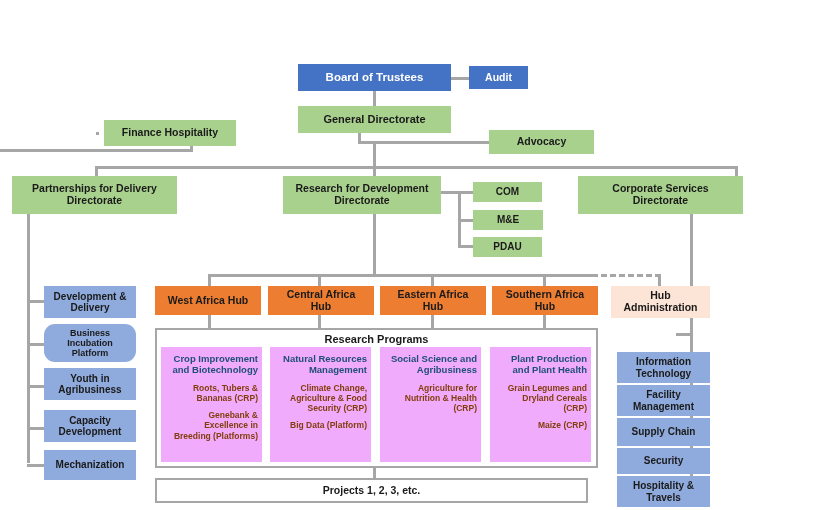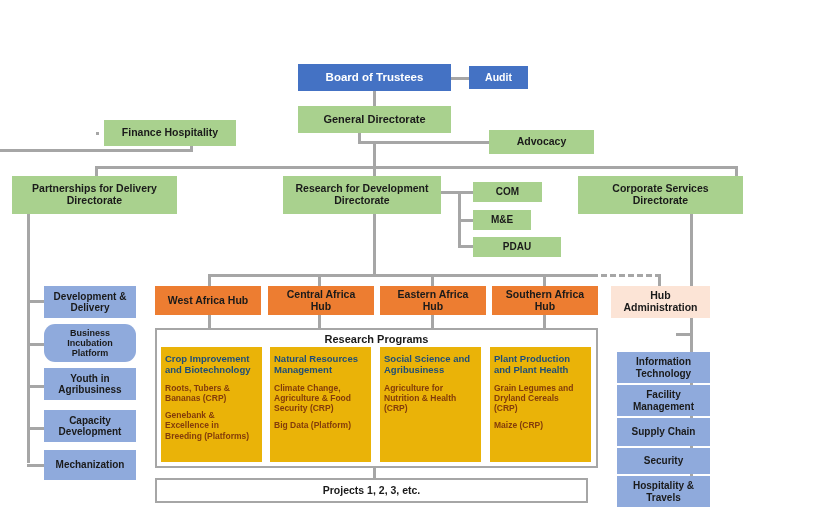--- a/index.html
+++ b/index.html
@@ -46,23 +46,23 @@
   .panel-title {
     position: absolute;
     text-align: center;
     font-weight: bold;
     color: #1a1a1a;
     z-index: 6;
   }
   .prog {
     position: absolute;
     box-sizing: border-box;
-    background: #eab308;
+    background: #f0abfc;
     z-index: 4;
-    text-align: left;
+    text-align: right;
     padding: 6px 4px 4px 4px;
     color: #1f3864;
   }
   .prog .ptitle {
     font-weight: bold;
     font-size: 9.5px;
     color: #1f4e79;
     line-height: 1.2;
     white-space: pre-line;
     display: block;
@@ -163,22 +163,22 @@
   <div class="box green" style="left:12px; top:176px; width:165px; height:38px; font-size:10.5px;">Partnerships for Delivery
 Directorate</div>
 
   <div class="box green" style="left:283px; top:176px; width:158px; height:38px; font-size:10.5px;">Research for Development
 Directorate</div>
 
   <div class="box green" style="left:578px; top:176px; width:165px; height:38px; font-size:10.5px;">Corporate Services
 Directorate</div>
 
   <div class="box green" style="left:473px; top:182px; width:69px; height:20px; font-size:10px;">COM</div>
-  <div class="box green" style="left:473px; top:210px; width:58px; height:20px; font-size:10px;">M&amp;E</div>
-  <div class="box green" style="left:473px; top:237px; width:88px; height:20px; font-size:10px;">PDAU</div>
+  <div class="box green" style="left:473px; top:210px; width:70px; height:20px; font-size:10px;">M&amp;E</div>
+  <div class="box green" style="left:473px; top:237px; width:69px; height:20px; font-size:10px;">PDAU</div>
 
   <div class="box lightblue" style="left:44px; top:286px; width:92px; height:32px; font-size:10px;">Development &amp;
 Delivery</div>
   <div class="box lightblue" style="left:44px; top:324px; width:92px; height:38px; font-size:9px;border-radius:11px;">Business
 Incubation
 Platform</div>
   <div class="box lightblue" style="left:44px; top:368px; width:92px; height:32px; font-size:10px;">Youth in
 Agribusiness</div>
   <div class="box lightblue" style="left:44px; top:410px; width:92px; height:32px; font-size:10px;">Capacity
 Development</div>

